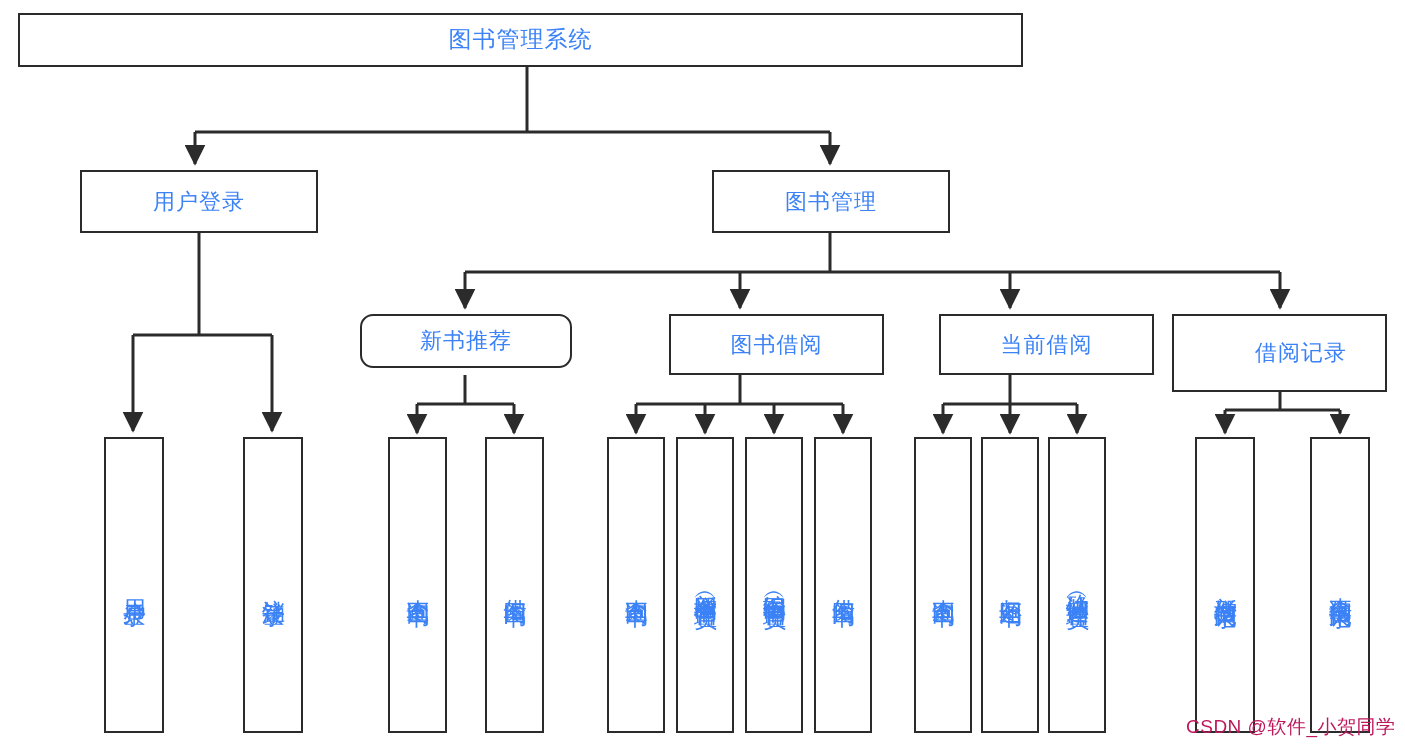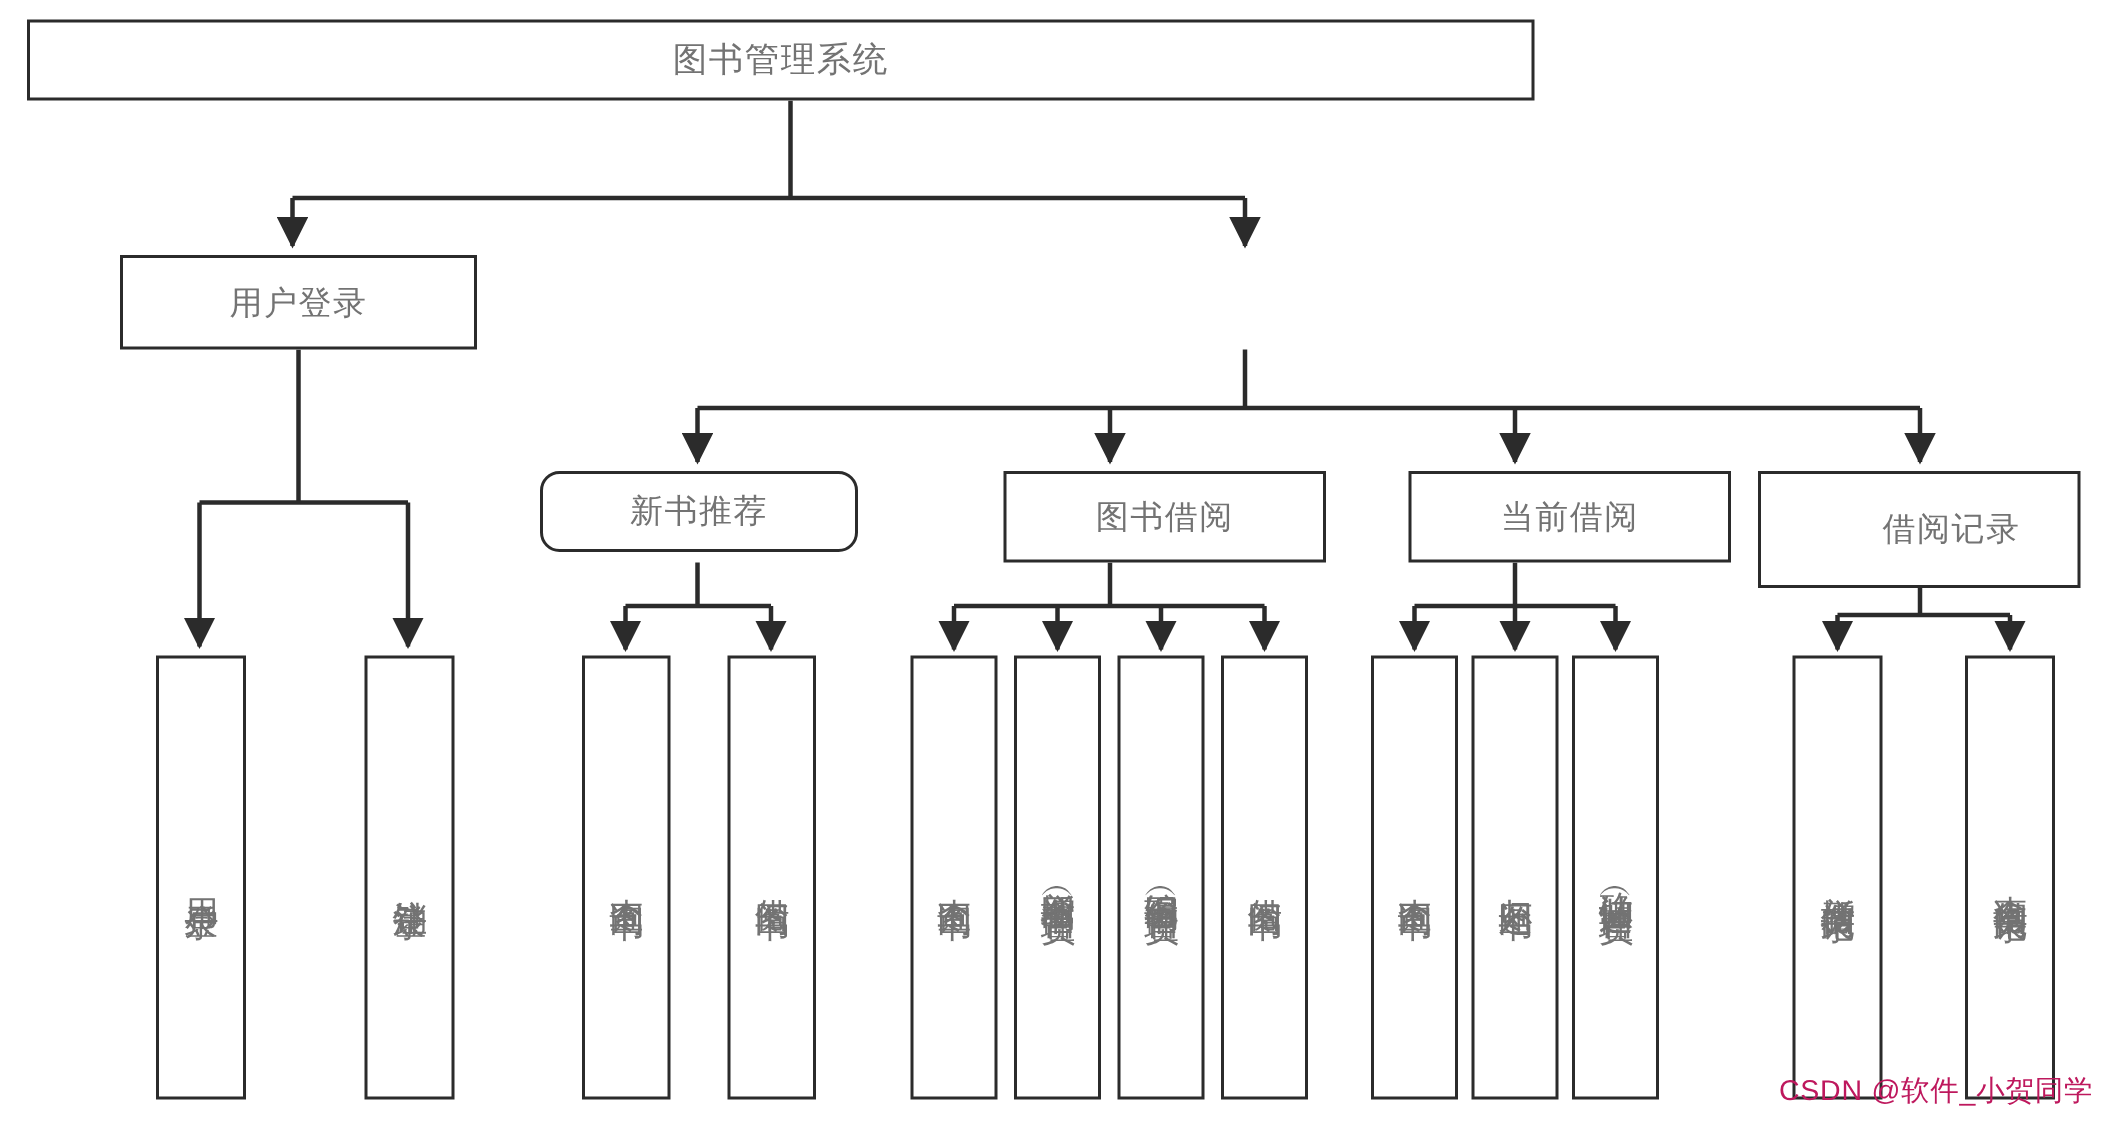--- a/index.html
+++ b/index.html
@@ -27,21 +27,21 @@
     pointer-events: none;
   }
   .node {
     position: absolute;
     box-sizing: border-box;
     background: #ffffff;
     border: 2px solid #2b2b2b;
     display: flex;
     align-items: center;
     justify-content: center;
-    color: #737373;
+    color: #3b82f6;
   }
   .node .lbl {
     display: block;
     text-align: center;
     line-height: 1.18;
     white-space: nowrap;
   }
   
   .node.h .lbl {
     font-size: 22px;
@@ -129,20 +129,23 @@
     </g>
   </svg>
 
   <div class="node h root" style="left:18px; top:13px; width:1005px; height:54px;">
     <span class="lbl">图书管理系统</span>
   </div>
 
   <div class="node h" style="left:80px; top:170px; width:238px; height:63px;">
     <span class="lbl">用户登录</span>
   </div>
+  <div class="node h" style="left:712px; top:170px; width:238px; height:63px;">
+    <span class="lbl">图书管理</span>
+  </div>
 
   <div class="node h" style="left:360px; top:314px; width:212px; height:54px;border-radius:13px;">
     <span class="lbl">新书推荐</span>
   </div>
   <div class="node h" style="left:633px; top:314px; width:215px; height:61px;margin-left:36px;">
     <span class="lbl">图书借阅</span>
   </div>
   <div class="node h" style="left:903px; top:314px; width:215px; height:61px;margin-left:36px;">
     <span class="lbl">当前借阅</span>
   </div>

